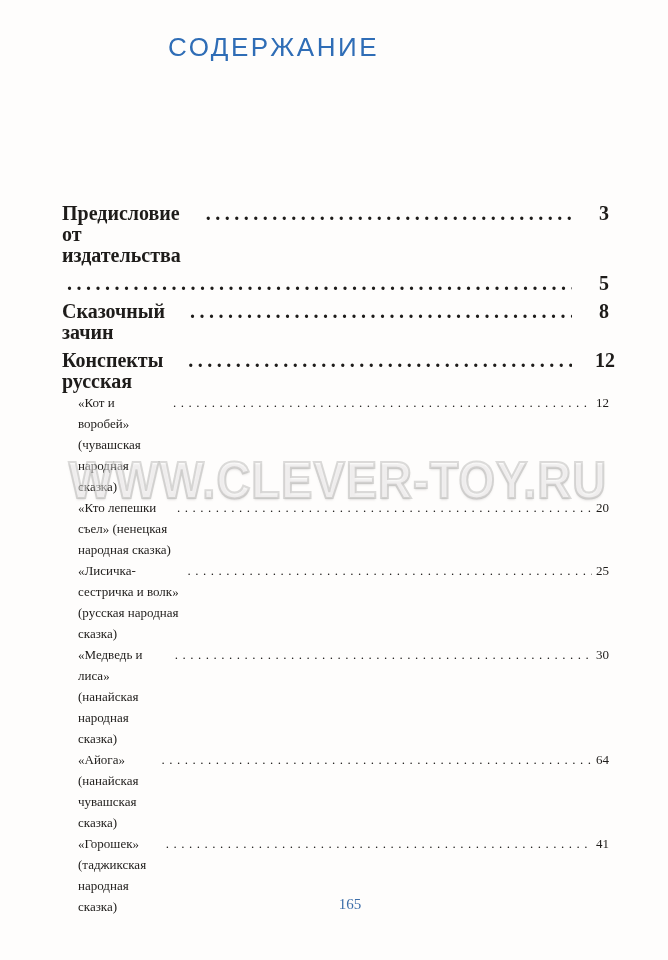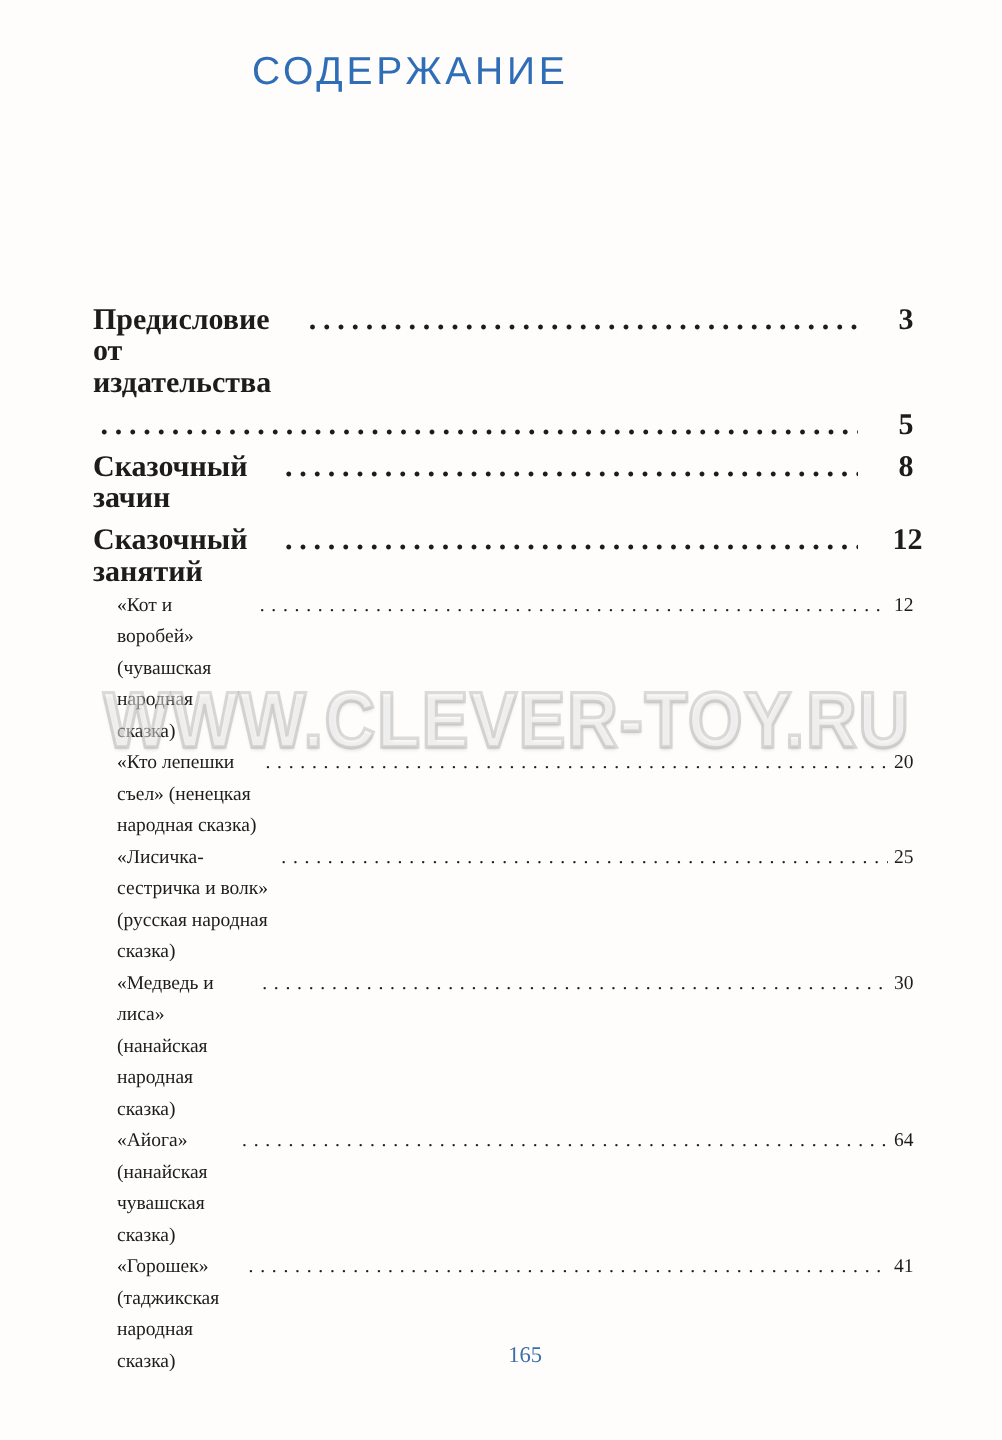--- a/index.html
+++ b/index.html
@@ -99,21 +99,21 @@
     <div class="row top">
       <span class="leader"></span>
       <span class="pagenum">5</span>
     </div>
     <div class="row top">
       <span class="label">Сказочный зачин</span>
       <span class="leader"></span>
       <span class="pagenum">8</span>
     </div>
     <div class="row top">
-      <span class="label">Сказочный занятий</span>
+      <span class="label">Конспекты русская</span>
       <span class="leader"></span>
       <span class="pagenum">12</span>
     </div>
     <div class="row sub">
       <span class="label">«Кот и воробей» (чувашская народная сказка)</span>
       <span class="leader"></span>
       <span class="pagenum">12</span>
     </div>
     <div class="row sub">
       <span class="label">«Кто лепешки съел» (ненецкая народная сказка)</span>

